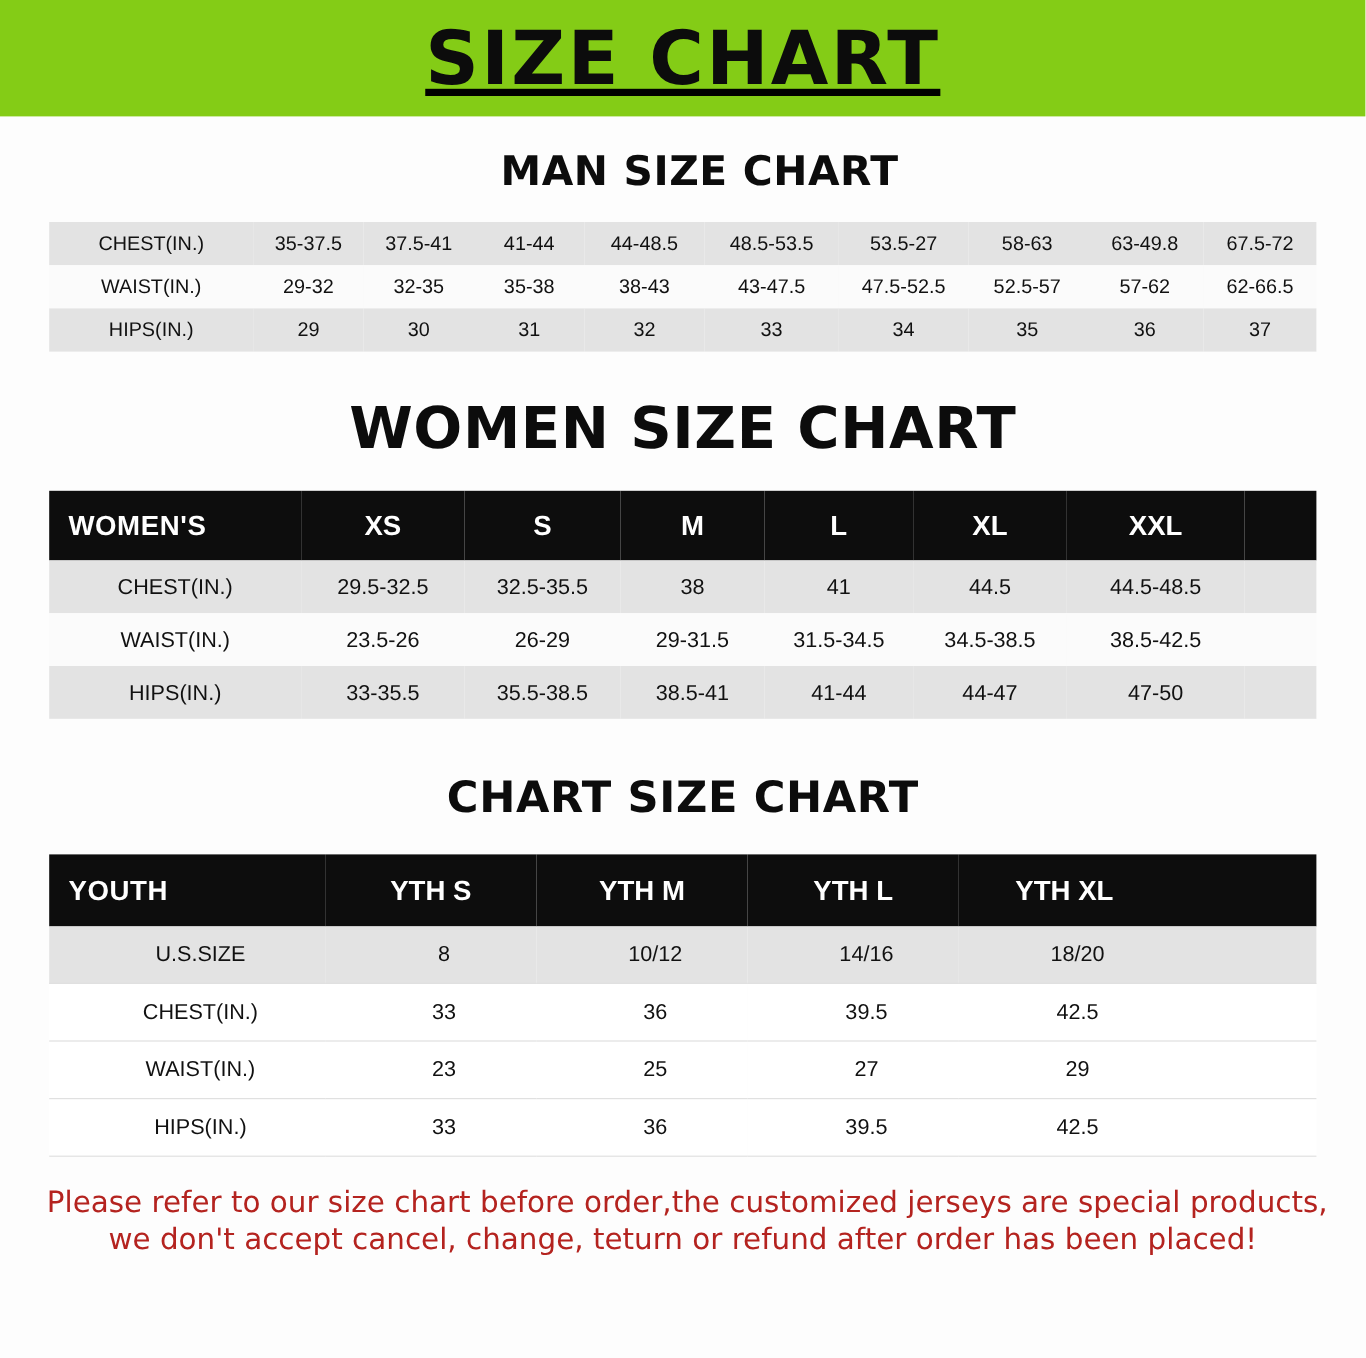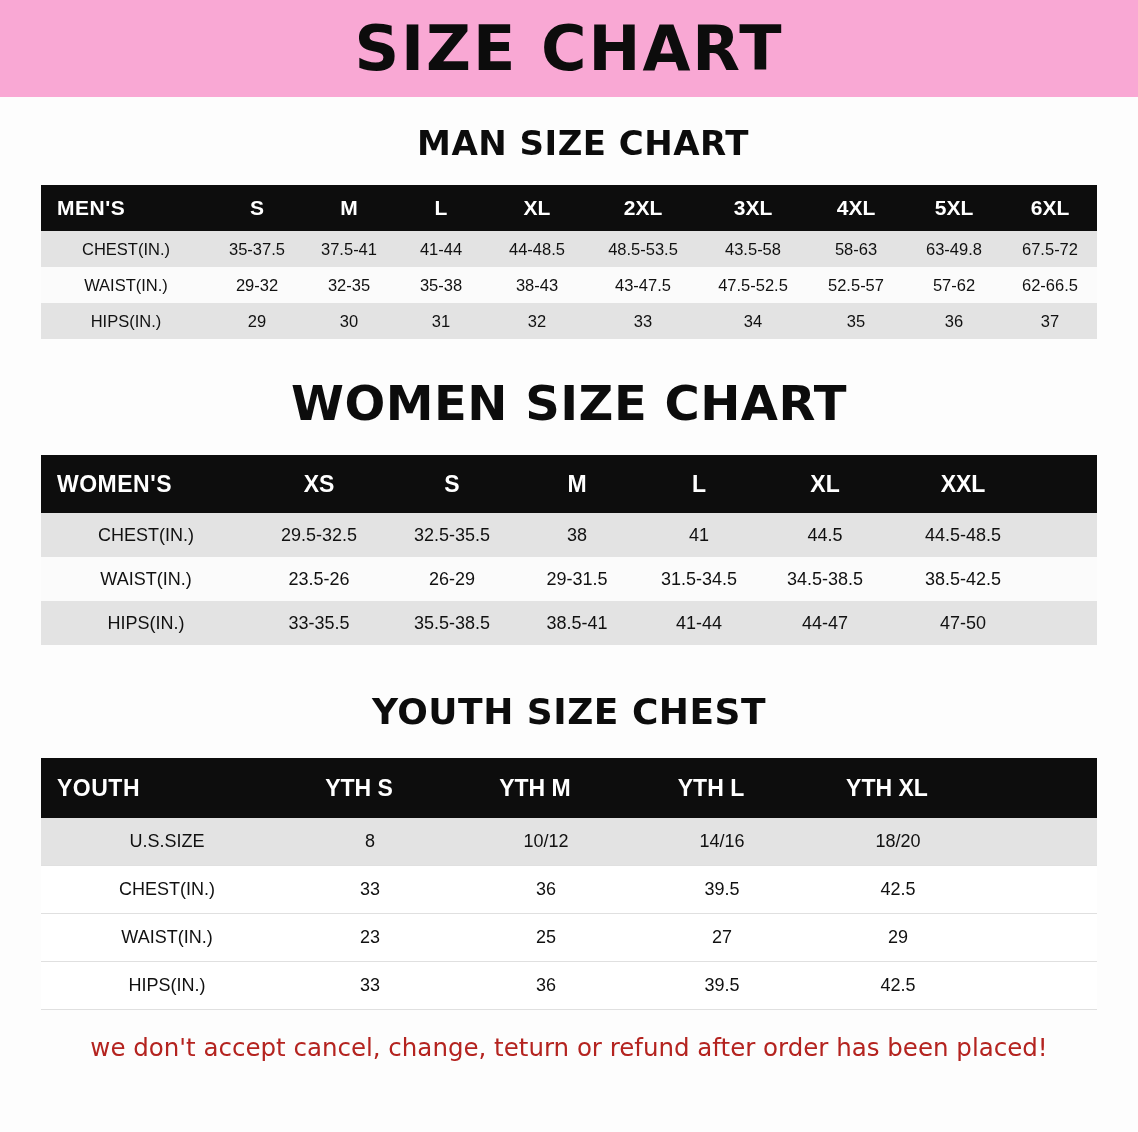--- a/index.html
+++ b/index.html
@@ -16,24 +16,25 @@
   .page {
     position: relative;
     width: 1138px;
     height: 1132px;
     background: #fdfdfd;
   }
 
   
   .banner {
     height: 97px;
-    background: #f9a8d4;
+    background: #84cc16;
     display: flex;
     align-items: center;
     justify-content: center;
+    text-decoration: underline;
   }
   .banner-title {
     font-family: "DejaVu Sans", sans-serif;
     font-weight: bold;
     font-size: 62px;
     letter-spacing: 2px;
     color: #0c0c0c;
     line-height: 1;
   }
 
@@ -134,41 +135,29 @@
         <col style="width:92px">
         <col style="width:92px">
       <col style="width:100px">
         <col style="width:112px">
         <col style="width:108px">
       <col style="width:98px">
         <col style="width:98px">
         <col style="width:94px">
     </colgroup>
     <tbody>
-      <tr class="hdr-row">
-        <th class="hdr-first">MEN'S</th>
-        <th>S</th>
-        <th>M</th>
-        <th>L</th>
-        <th>XL</th>
-        <th>2XL</th>
-        <th>3XL</th>
-        <th>4XL</th>
-        <th>5XL</th>
-        <th>6XL</th>
-      </tr>
 
       <tr class="row-shade">
         <td class="lbl">CHEST(IN.)</td>
         <td>35-37.5</td>
         <td>37.5-41</td>
         <td>41-44</td>
         <td>44-48.5</td>
         <td>48.5-53.5</td>
-        <td>43.5-58</td>
+        <td>53.5-27</td>
         <td>58-63</td>
         <td>63-49.8</td>
         <td>67.5-72</td>
       </tr>
 
       <tr class="row-plain">
         <td class="lbl">WAIST(IN.)</td>
         <td>29-32</td>
         <td>32-35</td>
         <td>35-38</td>
@@ -248,21 +237,21 @@
         <td>35.5-38.5</td>
         <td>38.5-41</td>
         <td>41-44</td>
         <td>44-47</td>
         <td>47-50</td>
         <td></td>
       </tr>
     </tbody>
   </table>
 
-  <div class="section-title t-youth">YOUTH SIZE CHEST</div>
+  <div class="section-title t-youth">CHART SIZE CHART</div>
 
   <table class="tbl" id="youth-table">
     <colgroup>
       <col style="width:230px">
       <col style="width:176px">
         <col style="width:176px">
       <col style="width:176px">
         <col style="width:176px">
       <col style="width:122px">
     </colgroup>
@@ -308,16 +297,17 @@
         <td>33</td>
         <td>36</td>
         <td>39.5</td>
         <td>42.5</td>
         <td></td>
       </tr>
     </tbody>
   </table>
 
   <div class="note">
+    <div>Please refer to our size chart before order,the customized jerseys are special products,</div>
     <div>we don't accept cancel, change, teturn or refund after order has been placed!</div>
   </div>
 
 </div>
 
 </body></html>

